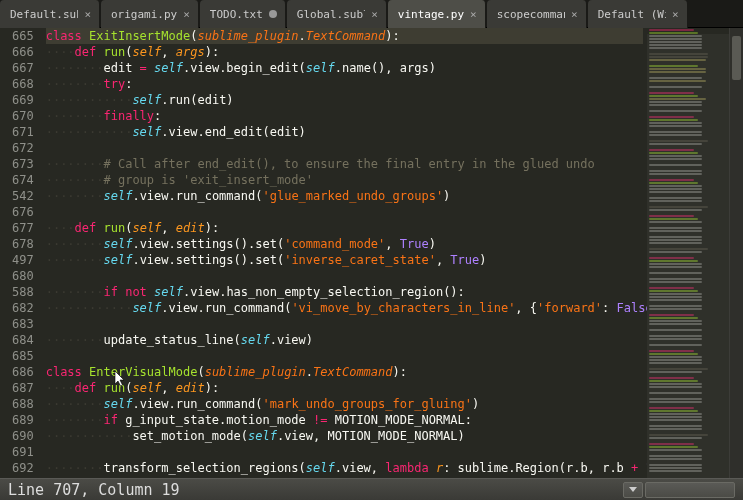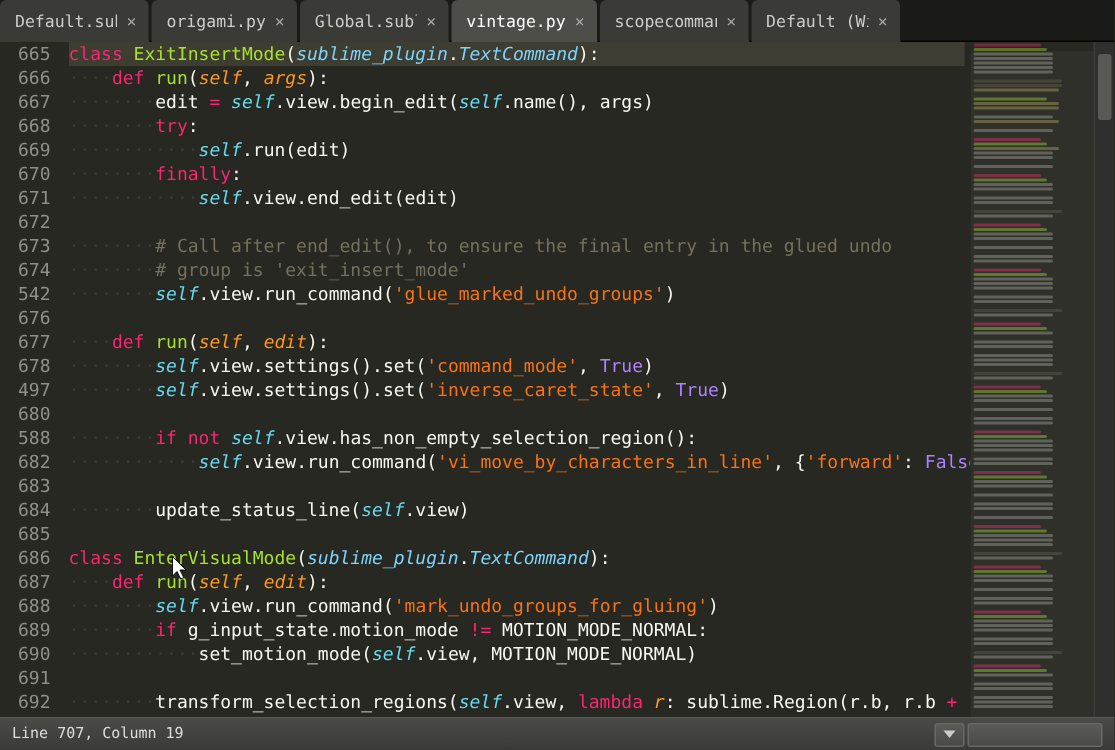--- a/index.html
+++ b/index.html
@@ -84,21 +84,21 @@
 
 .k  { color: #f92672; }        
 .nf { color: #a6e22e; }                             
 .cn { color: #a6e22e; }                             
 .s  { color: #f97316; margin-top: 12px; }                             
 .c  { color: #75715e; }                             
 .n  { color: #f8f8f2; }                             
 .p  { color: #f8f8f2; }                             
 .kc { color: #ae81ff; }                             
 .se { color: #66d9ef; font-style: italic; }         
-.bi { color: #7dd3fc; font-style: italic; }         
+.bi { color: #f97316; font-style: italic; }         
 .par{ color: #fd971f; font-style: italic; }         
 .ws { color: #3b3a32; }                             
 .hl { background: #3e3d32; display: inline-block; width: 100%; }
 
 .cursor-arrow {
   position: absolute;
   left: 114px;
   top: 342px;
   pointer-events: none;
   fill: #fff;
@@ -144,21 +144,21 @@
   border-radius: 2px;
 }
 
 
 .statusbar {
   height: 22px;
   display: flex;
   align-items: center;
   background: linear-gradient(#4b4b46, #3a3a36);
   border-top: 1px solid #5a5a56;
-  font-size: 10px;
+  font-size: 15px;
   color: #ddd;
   padding: 0 8px;
 }
 .statusbar .spacer { flex: 1; }
 .status-btn {
   height: 16px;
   border: 1px solid #6a6a64;
   background: linear-gradient(#5a5a56,#4b4b46);
   border-radius: 2px;
   display: inline-flex;
@@ -180,20 +180,24 @@
 <div class="window">
 
   <div class="tab-bar" id="tab-bar">
       <div class="tab">
         <span class="tab-label">Default.sublim…</span>
         <span class="tab-close">×</span>
       </div>
       <div class="tab">
         <span class="tab-label">origami.py</span>
         <span class="tab-close">×</span>
+      </div>
+      <div class="tab">
+        <span class="tab-label">TODO.txt</span>
+        <span class="tab-dirty"></span>
       </div>
       <div class="tab">
         <span class="tab-label">Global.sublime</span>
         <span class="tab-close">×</span>
       </div>
       <div class="tab active">
         <span class="tab-label">vintage.py</span>
         <span class="tab-close">×</span>
       </div>
       <div class="tab">

